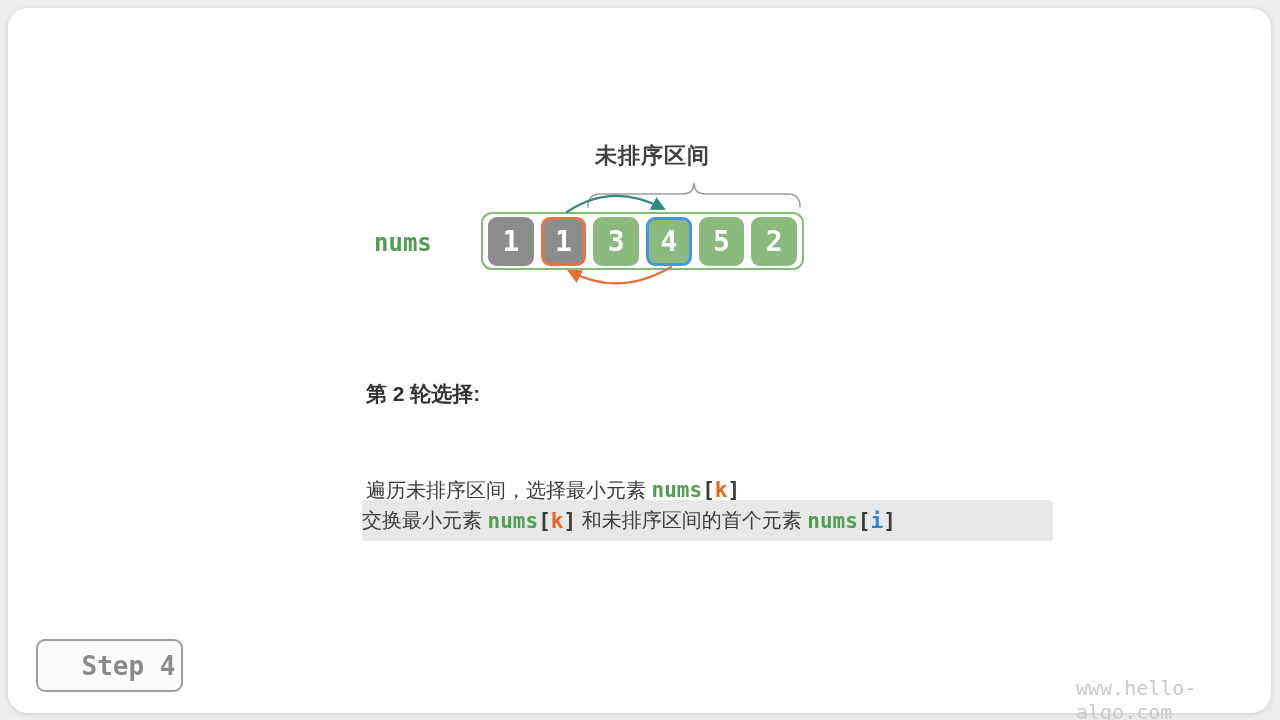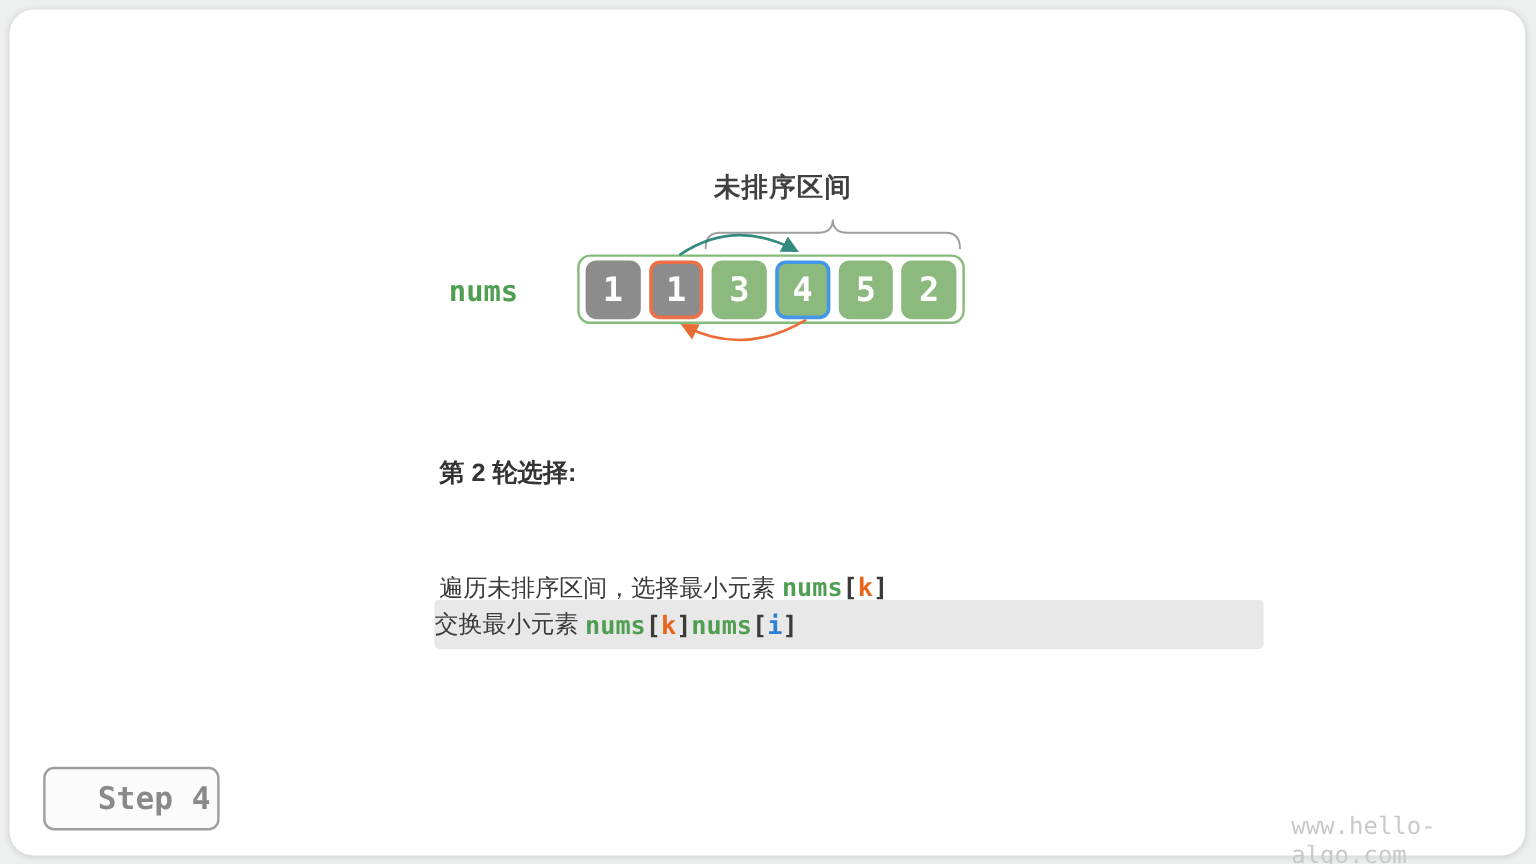--- a/index.html
+++ b/index.html
@@ -159,16 +159,16 @@
 
   <path d="M 567 212 Q 612 182 662 208" fill="none" stroke="#338A80" stroke-width="2.2" stroke-linecap="round" marker-end="url(#head-teal)"></path>
 
   <path d="M 671 267 Q 620 297 571 272" fill="none" stroke="#E96D35" stroke-width="2.2" stroke-linecap="round" marker-end="url(#head-orange)"></path>
 </svg>
 
 <div class="round-title">第 2 轮选择:</div>
 
 <div class="desc-line"><span>遍历未排序区间，选择最小元素 </span><span class="code green">nums</span><span class="code bracket">[</span><span class="code orange">k</span><span class="code bracket">]</span></div>
 
-<div class="highlight-line"><span>交换最小元素 </span><span class="code green">nums</span><span class="code bracket">[</span><span class="code orange">k</span><span class="code bracket">]</span><span class="code green">nums</span><span class="code bracket">[</span><span class="code blue">i</span><span class="code bracket">]</span></div>
+<div class="highlight-line"><span>交换最小元素 </span><span class="code green">nums</span><span class="code bracket">[</span><span class="code orange">k</span><span class="code bracket">]</span><span> 和未排序区间的首个元素 </span><span class="code green">nums</span><span class="code bracket">[</span><span class="code blue">i</span><span class="code bracket">]</span></div>
 
 <div class="step-badge">Step 4</div>
 <div class="watermark">www.hello-algo.com</div>
 
 </body></html>

